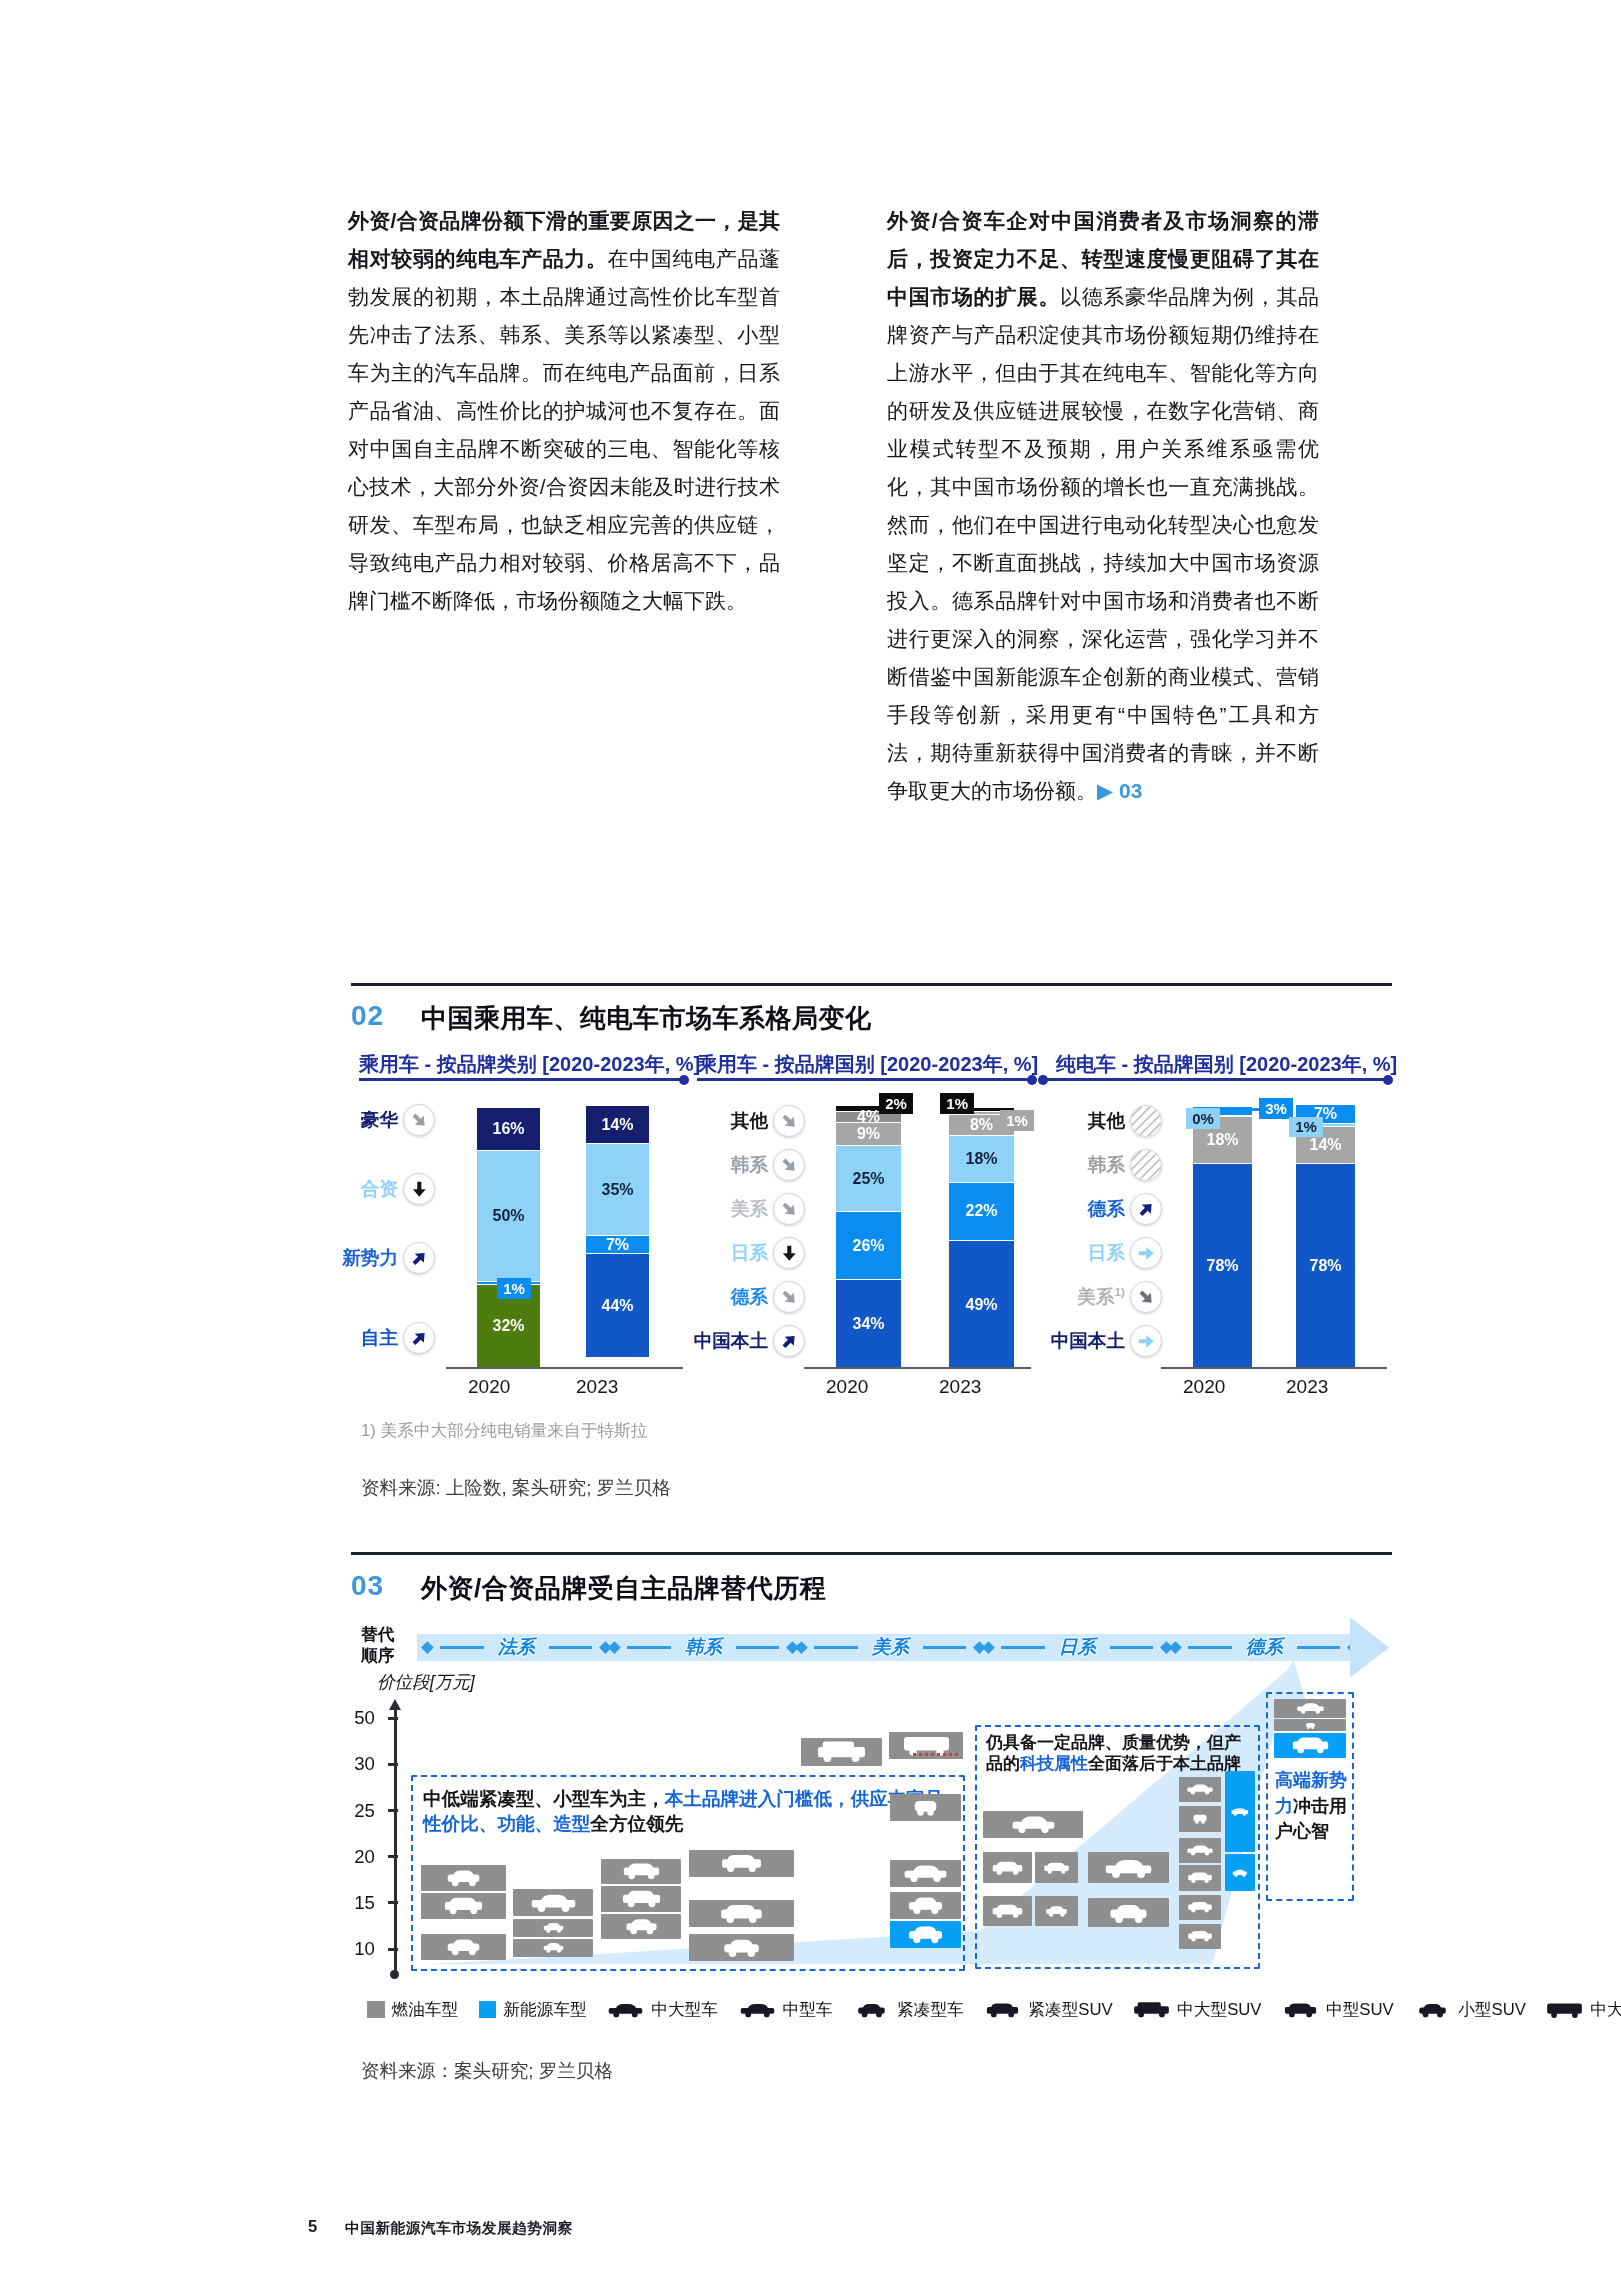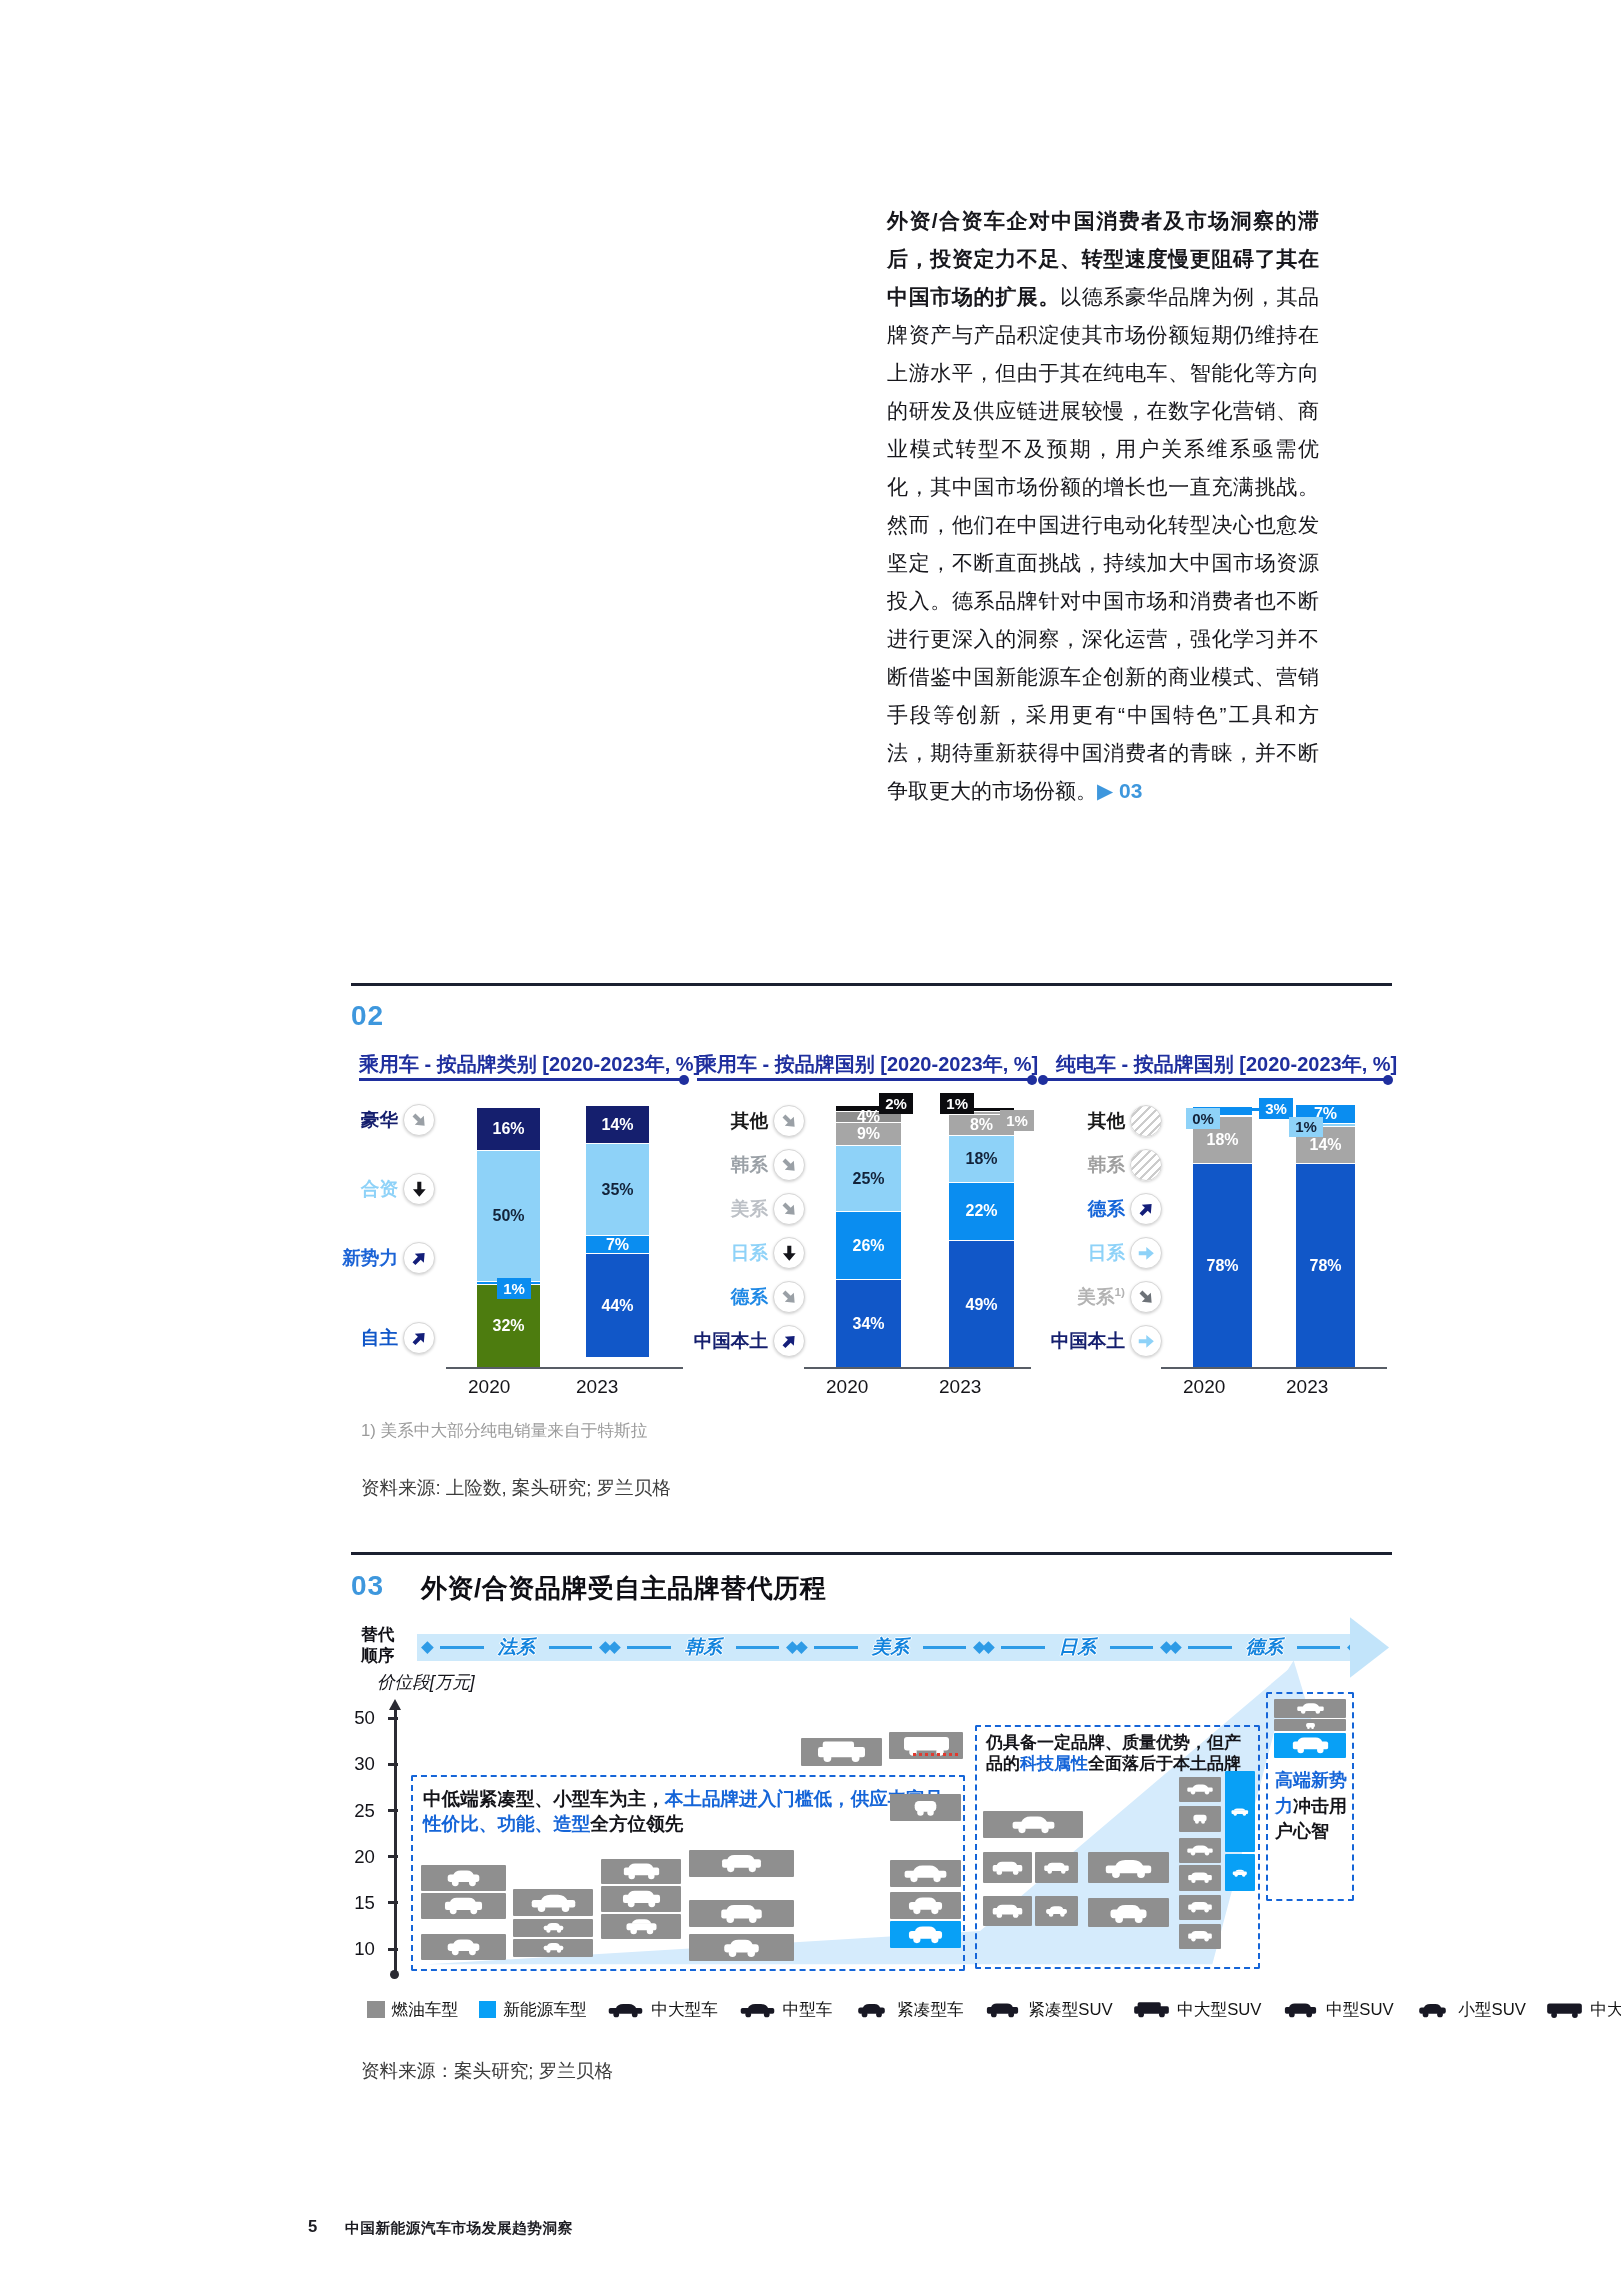--- a/index.html
+++ b/index.html
@@ -98,27 +98,29 @@
         </symbol>
       <symbol id="car-mpv" viewBox="0 0 64 30">
           <rect fill="currentColor" x="2" y="4" width="60" height="18" rx="4"></rect>
           <circle fill="currentColor" cx="14" cy="24" r="5"></circle>
           <circle fill="currentColor" cx="50" cy="24" r="5"></circle>
         </symbol>
     </defs>
   </svg>
 
   <div id="col-left" class="col" style="left:348px;top:202px">
+      <p><span style="font-weight: 700;">外资/合资品牌份额下滑的重要原因之一，是其相对较弱的纯电车产品力。</span><span>在中国纯电产品蓬勃发展的初期，本土品牌通过高性价比车型首先冲击了法系、韩系、美系等以紧凑型、小型车为主的汽车品牌。而在纯电产品面前，日系产品省油、高性价比的护城河也不复存在。面对中国自主品牌不断突破的三电、智能化等核心技术，大部分外资/合资因未能及时进行技术研发、车型布局，也缺乏相应完善的供应链，导致纯电产品力相对较弱、价格居高不下，品牌门槛不断降低，市场份额随之大幅下跌。</span></p>
     </div>
   <div id="col-right" class="col" style="left:887px;top:202px">
       <p><span style="font-weight: 700;">外资/合资车企对中国消费者及市场洞察的滞后，投资定力不足、转型速度慢更阻碍了其在中国市场的扩展。</span><span>以德系豪华品牌为例，其品牌资产与产品积淀使其市场份额短期仍维持在上游水平，但由于其在纯电车、智能化等方向的研发及供应链进展较慢，在数字化营销、商业模式转型不及预期，用户关系维系亟需优化，其中国市场份额的增长也一直充满挑战。然而，他们在中国进行电动化转型决心也愈发坚定，不断直面挑战，持续加大中国市场资源投入。德系品牌针对中国市场和消费者也不断进行更深入的洞察，深化运营，强化学习并不断借鉴中国新能源车企创新的商业模式、营销手段等创新，采用更有“中国特色”工具和方法，期待重新获得中国消费者的青睐，并不断争取更大的市场份额。</span><span style="font-weight: 700; color: rgb(62, 151, 221);">▶ 03</span></p>
     </div>
 
   <div class="rule" style="left:351px;top:983px;width:1041px"></div>
   <div class="fignum" style="left:351px;top:1000px">02</div>
+  <div class="figtitle" style="left:421px;top:1001px">中国乘用车、纯电车市场车系格局变化</div>
   <div id="fig02-charts">
       <div class="ctitle" style="left: 359px; top: 1051px;">乘用车 - 按品牌类别 [2020-2023年, %]</div>
       <div class="cunder" style="left: 359px; top: 1078px; width: 325px;"></div>
       <div class="cdot" style="left: 679px; top: 1075px;"></div>
       <div class="rowlbl" style="left: 251px; top: 1107px; width: 147px; color: rgb(21, 31, 110);">豪华</div>
       <div class="icircle" style="left: 403px; top: 1104px;">
         <svg width="18.6" height="18.6" style="color: rgb(154, 160, 166); display: block; transform: rotate(45deg);" viewBox="0 0 19 19">
           <use href="#arr"></use>
         </svg>
       </div>

